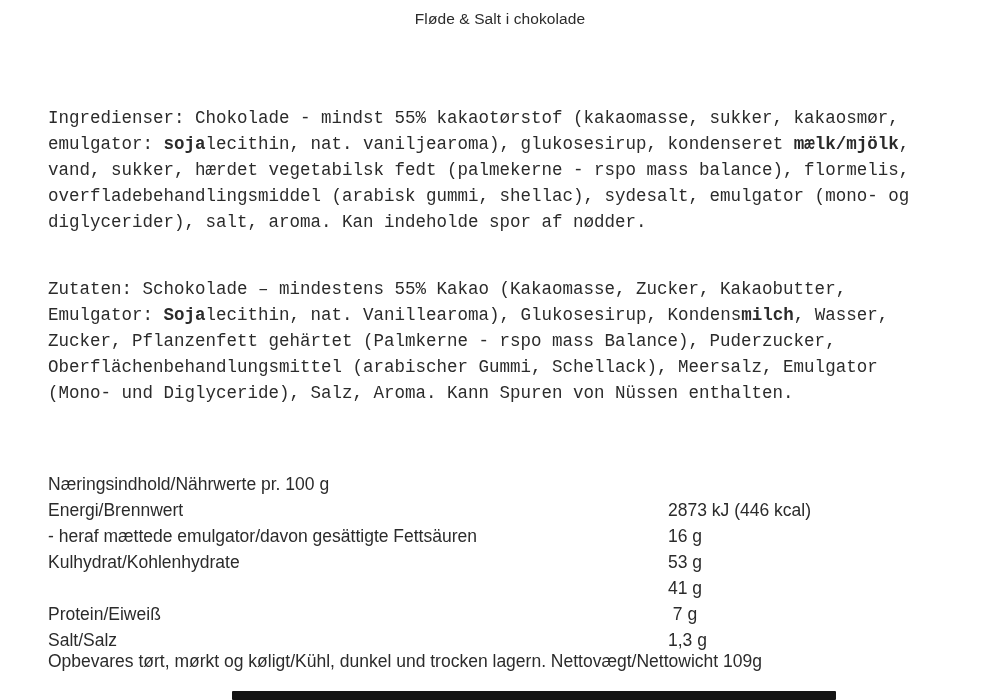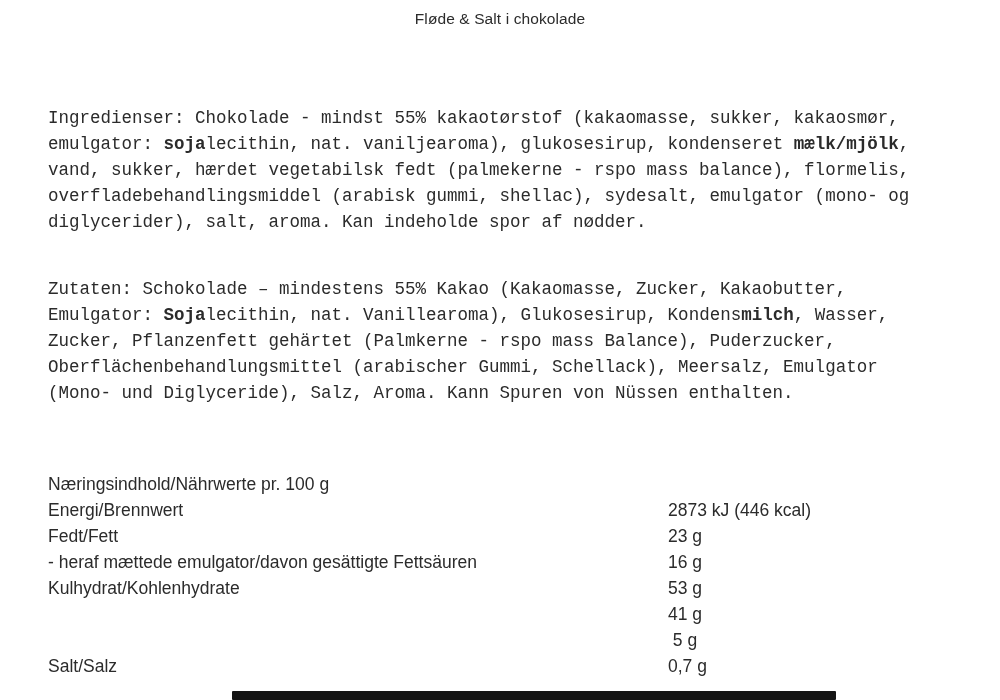--- a/index.html
+++ b/index.html
@@ -99,39 +99,37 @@
   <p class="body-text para-german"><span>Zutaten: Schokolade – mindestens 55% Kakao (Kakaomasse, Zucker, Kakaobutter, Emulgator: </span><span class="seg-bold">Soja</span><span>lecithin, nat. Vanillearoma), Glukosesirup, Kondens</span><span class="seg-bold">milch</span><span>, Wasser, Zucker, Pflanzenfett gehärtet (Palmkerne - rspo mass Balance), Puderzucker, Oberflächenbehandlungsmittel (arabischer Gummi, Schellack), Meersalz, Emulgator (Mono- und Diglyceride), Salz, Aroma. Kann Spuren von Nüssen enthalten.</span></p>
 
   <div class="nutrition">
     <div class="nutrition-header">Næringsindhold/Nährwerte pr. 100 g</div>
 
     <div class="nutrition-row">
       <span class="nutrient-label">Energi/Brennwert</span>
       <span class="nutrient-value">2873 kJ (446 kcal)</span>
     </div>
     <div class="nutrition-row">
-      <span class="nutrient-label">Fedt/Fett</span>
-      <span class="nutrient-value">23 g</span>
-    </div>
-    <div class="nutrition-row">
       <span class="nutrient-label">- heraf mættede emulgator/davon gesättigte Fettsäuren</span>
       <span class="nutrient-value">16 g</span>
     </div>
     <div class="nutrition-row">
       <span class="nutrient-label">Kulhydrat/Kohlenhydrate</span>
       <span class="nutrient-value">53 g</span>
     </div>
     <div class="nutrition-row">
       <span class="nutrient-value">41 g</span>
     </div>
     <div class="nutrition-row">
-      <span class="nutrient-value"> 5 g</span>
+      <span class="nutrient-label">Protein/Eiweiß</span>
+      <span class="nutrient-value"> 7 g</span>
     </div>
     <div class="nutrition-row">
       <span class="nutrient-label">Salt/Salz</span>
-      <span class="nutrient-value">0,7 g</span>
+      <span class="nutrient-value">1,3 g</span>
     </div>
   </div>
 
+  <div class="footer-line">Opbevares tørt, mørkt og køligt/Kühl, dunkel und trocken lagern. Nettovægt/Nettowicht 109g</div>
 
   <div class="bottom-bar"></div>
 
 </div>
 
 </body></html>

